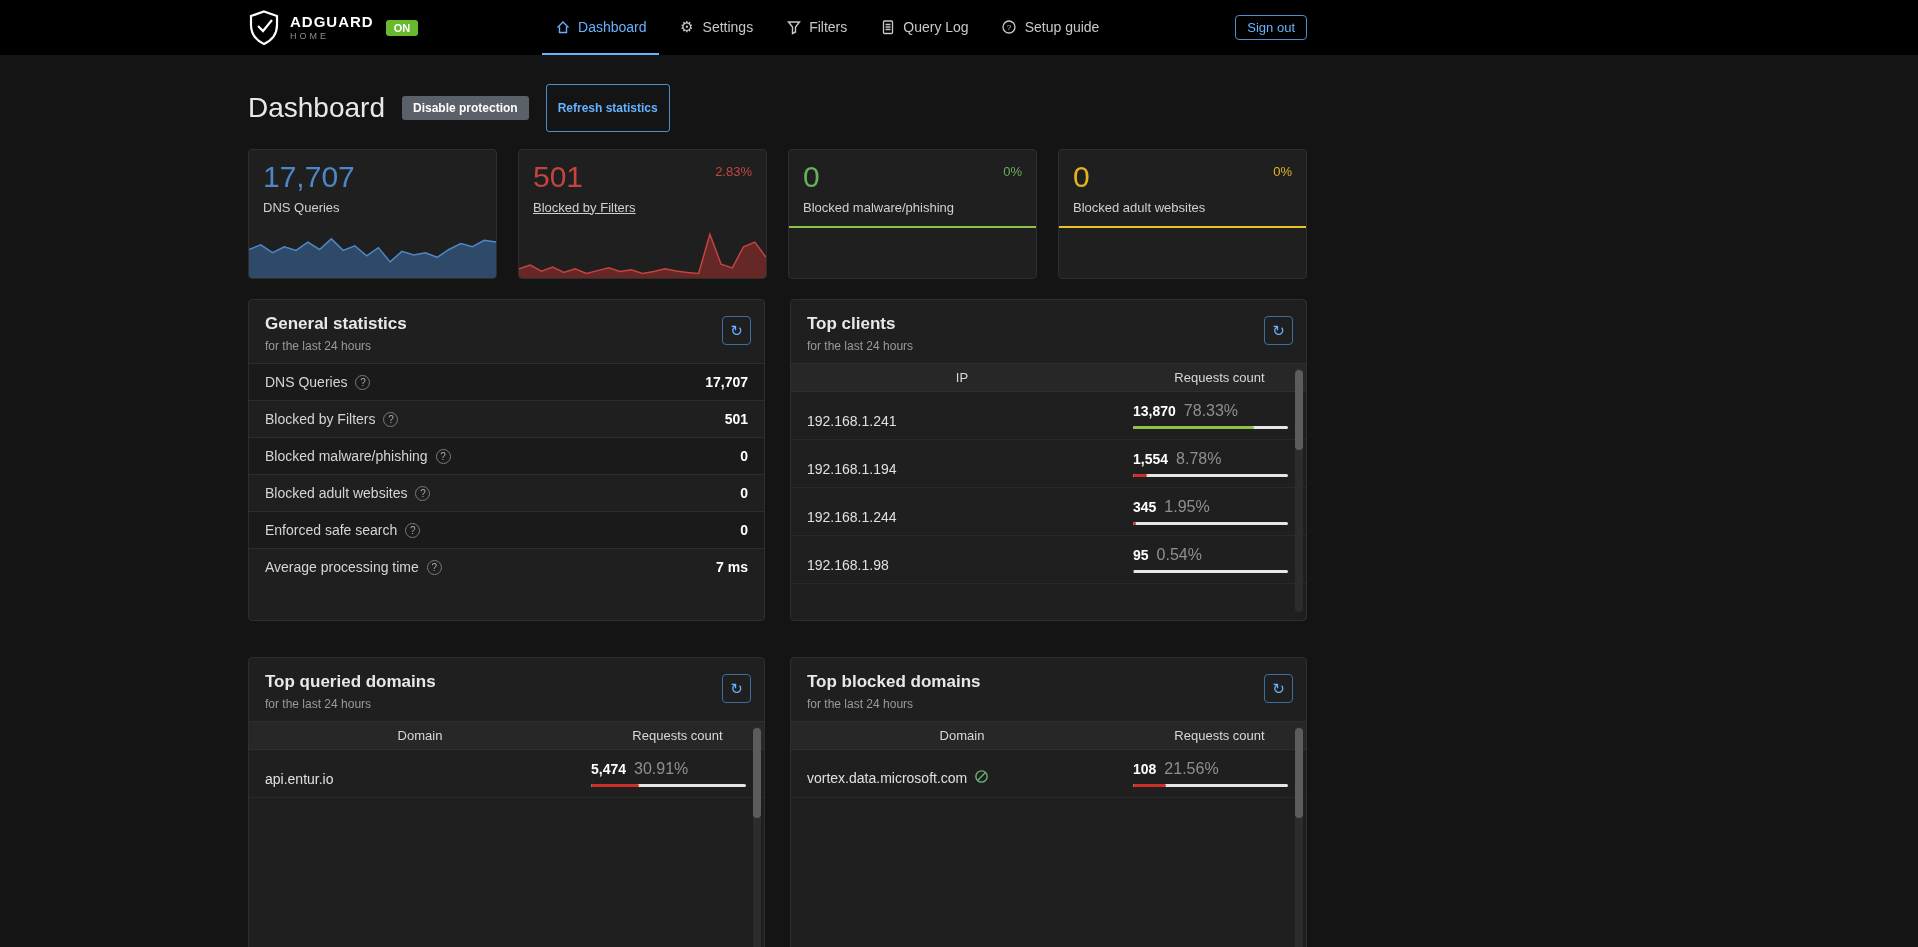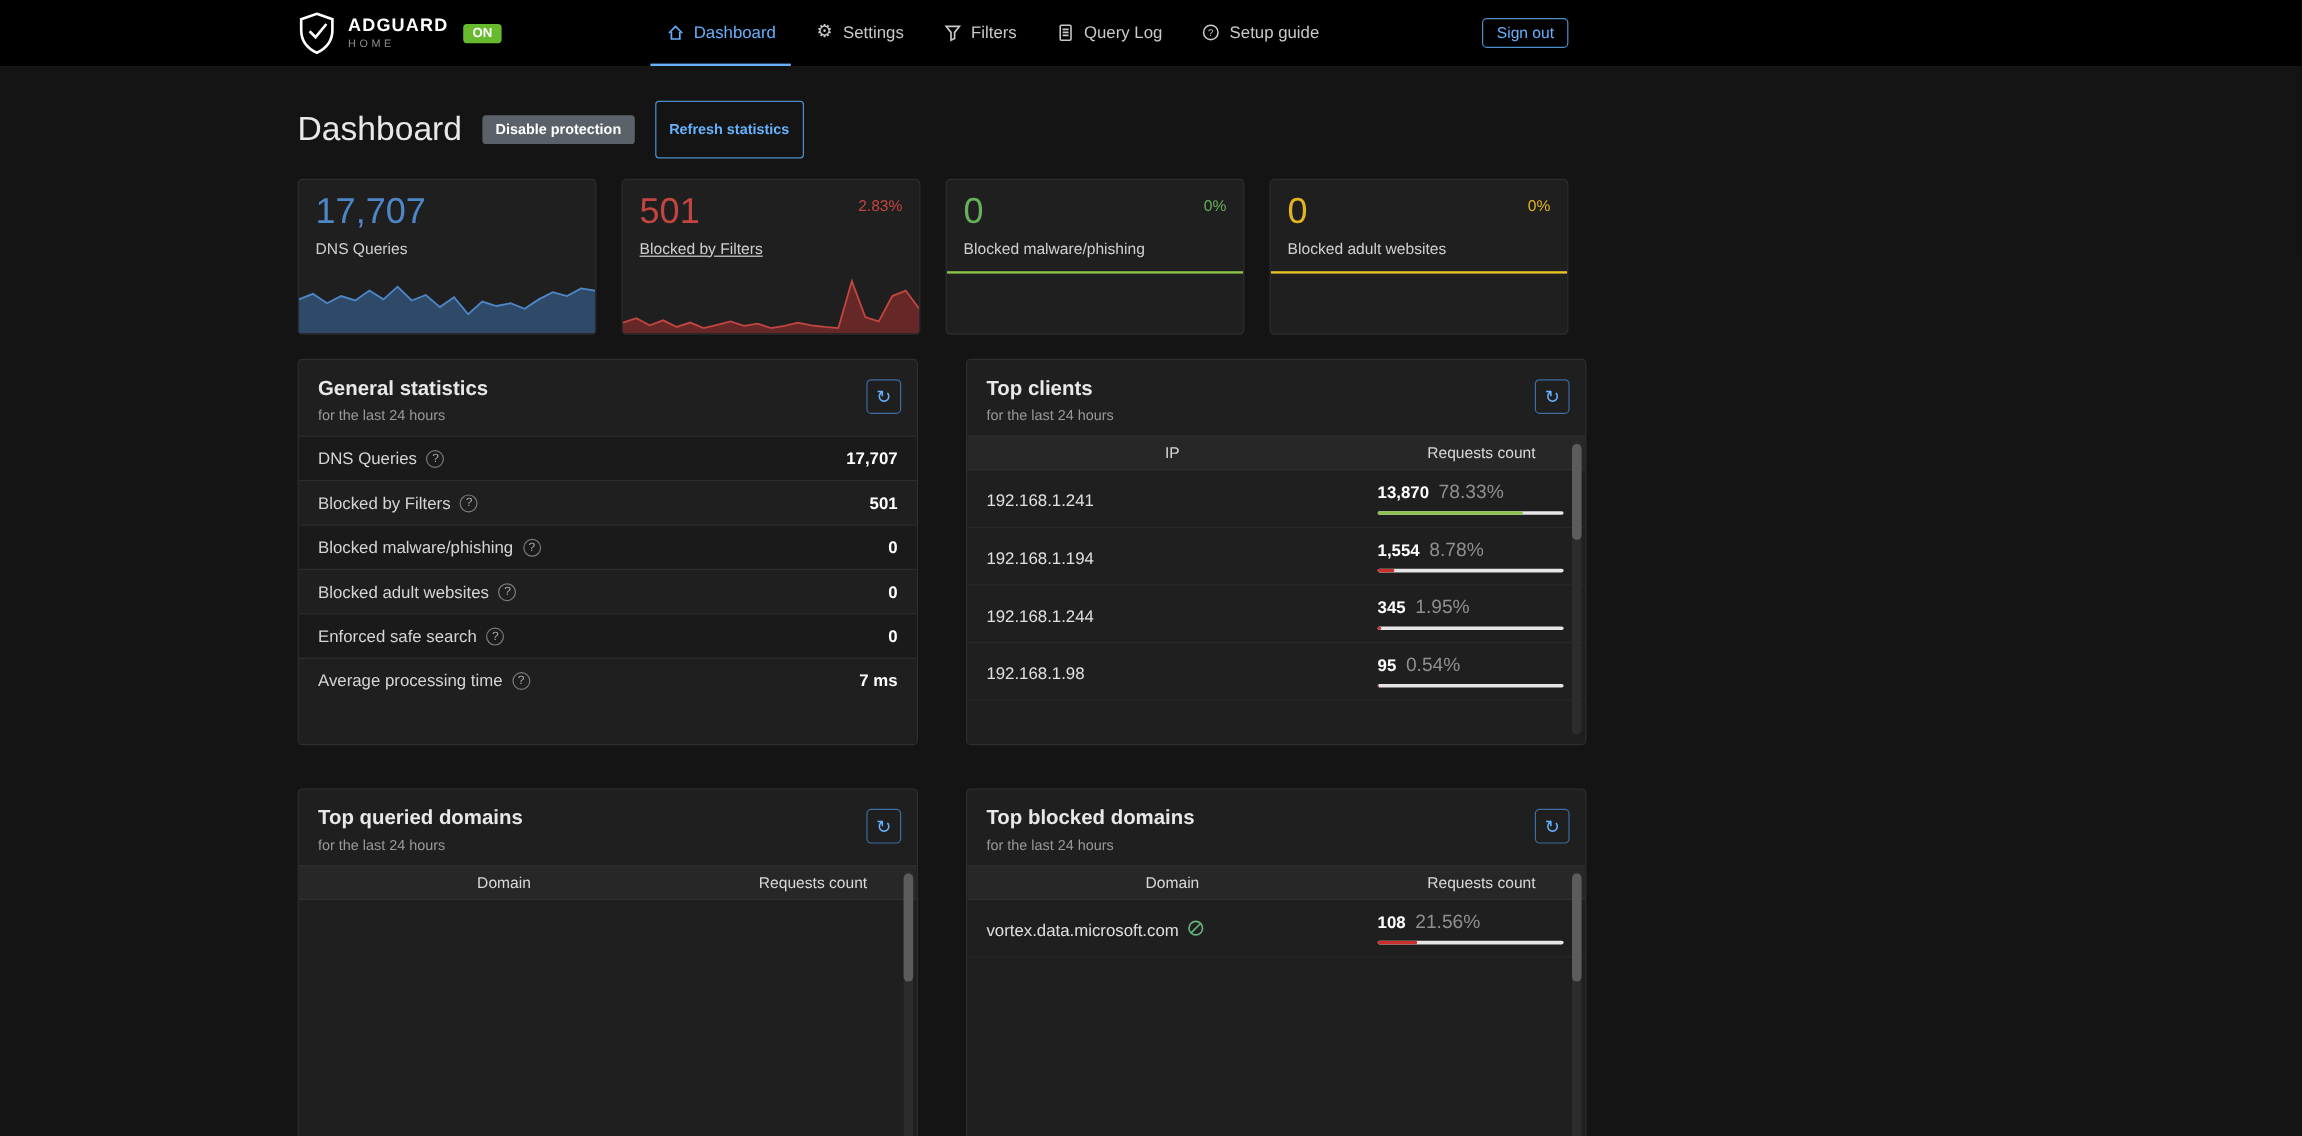--- a/index.html
+++ b/index.html
@@ -35,21 +35,21 @@
   .stat-top{display:flex;justify-content:space-between;padding:10px 14px 0 14px}
   .stat-value{font-size:30px;font-weight:400;line-height:1.15}
   .stat-label{font-size:13px;color:#d0d0d0;margin-top:5px}
   .stat-label.link{text-decoration:underline;cursor:pointer}
   .stat-percent{font-size:13px;padding-top:4px}
   .spark{position:absolute;left:0;right:0;bottom:0;width:100%;height:46px;display:block}
   .spark polyline{fill:none;stroke-width:1.5;vector-effect:non-scaling-stroke}
   .flat-line{position:absolute;left:0;right:0;bottom:50px;height:2px}
 
   
-  .panel-grid{display:grid;grid-template-columns:517px 517px;gap:40px}
+  .panel-grid{display:grid;grid-template-columns:517px 517px;gap:25px}
   .pg-top{margin-top:20px}
   .pg-bottom{margin-top:36px}
   .panel{position:relative;background:#1f1f1f;border:1px solid #2e2e2e;border-radius:4px;overflow:hidden}
   .panel.h-top{height:322px}
   .panel.h-bottom{height:318px}
   .panel-head{padding:14px 16px 10px 16px;position:relative}
   .panel-title{font-size:17px;font-weight:600;color:#e8e8e8}
   .panel-sub{font-size:12px;color:#9a9a9a;margin-top:5px}
   .refresh-btn{position:absolute;right:13px;top:16px;width:29px;height:29px;background:transparent;border:1px solid #3c6e9f;border-radius:4px;color:#66b2ff;font-size:15px;cursor:pointer;display:flex;align-items:center;justify-content:center;font-family:inherit}
 
@@ -58,21 +58,21 @@
   .gs-row:nth-child(odd){background:#1a1a1a}
   .gs-label{display:flex;align-items:center;color:#d5d5d5}
   .gs-value{font-weight:bold;color:#fff}
   .help{display:inline-flex;width:15px;height:15px;border:1px solid #7a7a7a;border-radius:50%;color:#aaa;font-size:10px;align-items:center;justify-content:center;margin-left:8px;cursor:pointer}
 
   
   .tbl-head{display:flex;background:#272727;border-top:1px solid #2f2f2f;border-bottom:1px solid #2f2f2f;font-size:13px;color:#d8d8d8}
   .th{padding:6px 0;text-align:center}
   .th-l{flex:1}
   .th-r{width:173px}
-  .t-row{display:flex;align-items:center;padding:10px 0;border-bottom:1px solid #292929}
+  .t-row{display:flex;align-items:flex-end;padding:10px 0;border-bottom:1px solid #292929}
   .t-key{flex:1;padding-left:16px;font-size:14px;color:#e0e0e0;padding-top:2px;display:flex;align-items:center;gap:7px}
   .t-req{width:173px;padding-right:18px}
   .t-line{display:flex;align-items:baseline;gap:8px}
   .t-count{font-size:14px;font-weight:bold;color:#fff}
   .t-pct{font-size:16px;color:#8f8f8f}
   .bar-track{margin-top:6px;height:3px;background:#e6e6e6;border-radius:2px;overflow:hidden}
   .bar-fill{height:100%;border-radius:2px}
 
   
   .sb{position:absolute;right:3px;width:8px;background:#2c2c2c;border-radius:4px}
@@ -335,20 +335,34 @@
         <div class="panel-title">Top queried domains</div>
         <div class="panel-sub">for the last 24 hours</div>
         <button class="refresh-btn">
             <span>↻</span>
           </button>
       </div>
       <div class="tbl-head">
         <div class="th th-l">Domain</div>
         <div class="th th-r">Requests count</div>
       </div>
+      <div>
+        <div class="t-row">
+          <div class="t-key">api.entur.io</div>
+          <div class="t-req">
+            <div class="t-line">
+                <span class="t-count">5,474</span>
+                <span class="t-pct">30.91%</span>
+              </div>
+            <div class="bar-track">
+                <div class="bar-fill" style="width: 30.91%; background: rgb(201, 48, 44);"></div>
+              </div>
+          </div>
+        </div>
+      </div>
       <div class="sb" style="top:68px;bottom:8px">
         <div class="sb-thumb" style="top:2px;height:90px"></div>
       </div>
     </section>
 
     <section class="panel h-bottom">
       <div class="panel-head">
         <div class="panel-title">Top blocked domains</div>
         <div class="panel-sub">for the last 24 hours</div>
         <button class="refresh-btn">

